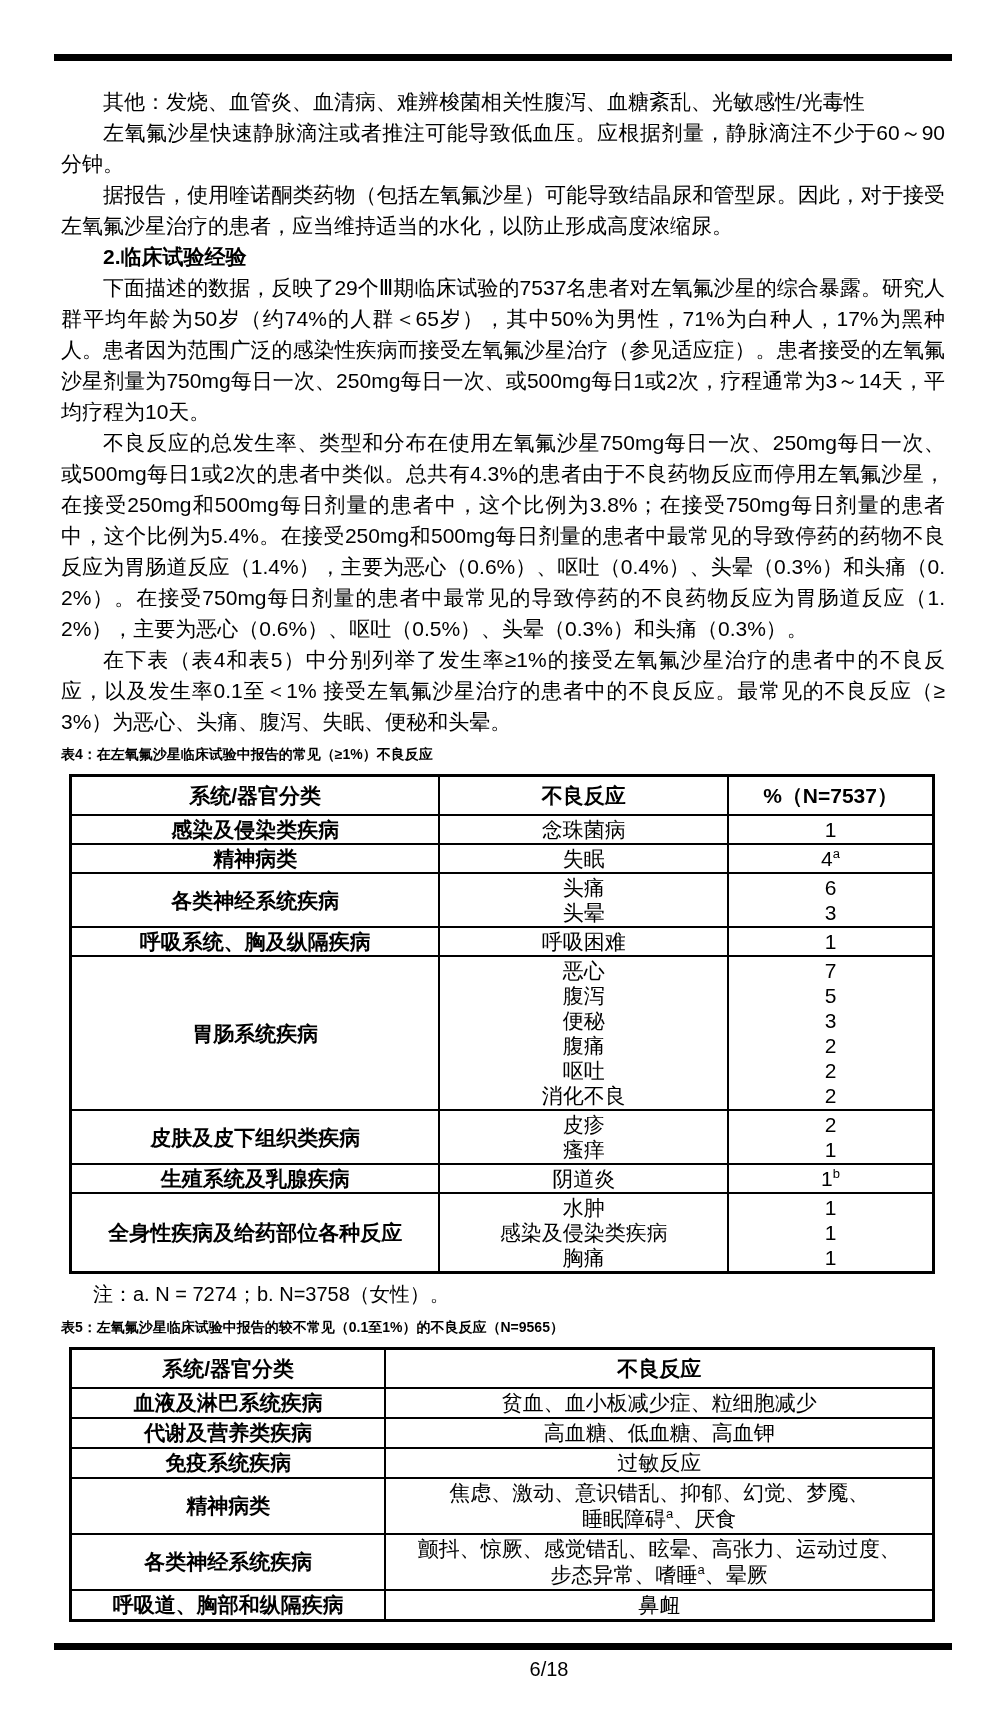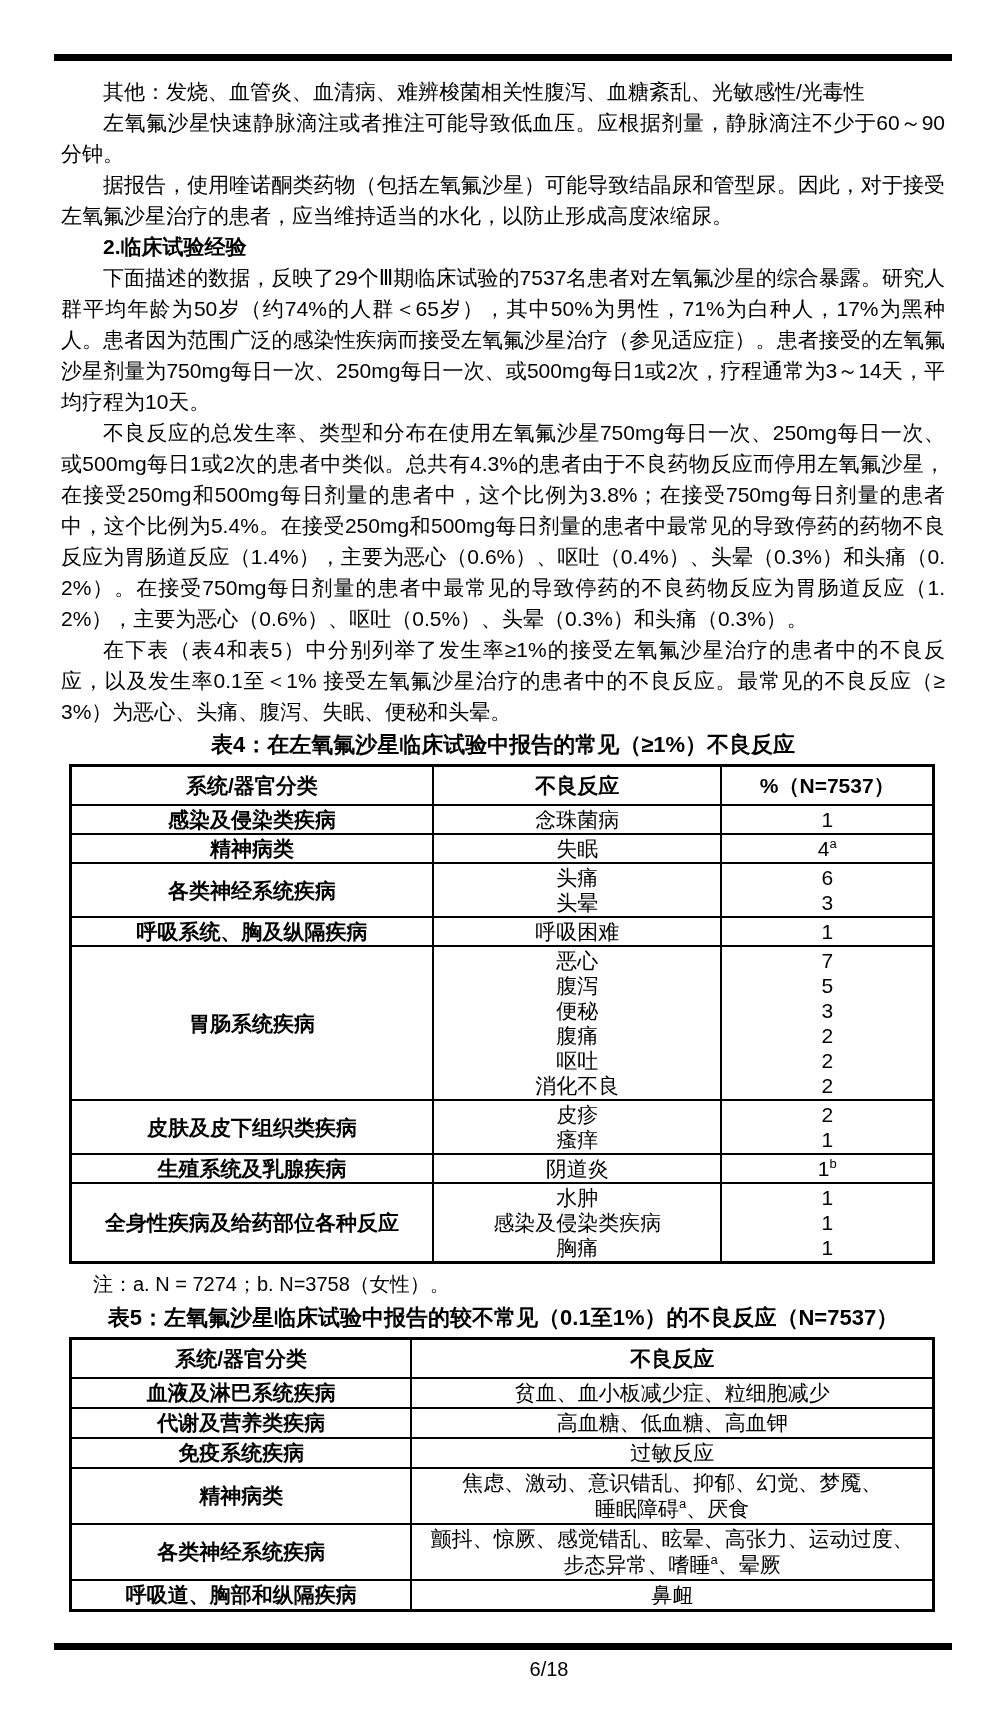--- a/index.html
+++ b/index.html
@@ -16,55 +16,54 @@
     position: absolute;
     left: 54px;
     width: 898px;
     height: 7px;
     background: #000000;
   }
   .rule-top { top: 54px; }
   .rule-bottom { top: 1643px; }
   .content {
     position: absolute;
-    top: 76px;
+    top: 86px;
     left: 61px;
     width: 884px;
     font-size: 21px;
     line-height: 31px;
   }
   .para {
     margin: 0;
     text-indent: 2em;
     text-align: justify;
     word-break: break-all;
   }
   .para.heading { font-weight: bold; text-align: left; }
   .table-title {
     font-weight: bold;
-    text-align: center;
-    font-size: 22px;
+    font-size: 14px;
     line-height: 31px;
     margin: 2px 0 4px 0;
   }
   table.tbl {
     width: 866px;
     margin: 0 0 0 8px;
     border-collapse: collapse;
     border: 3px solid #000000;
     table-layout: fixed;
   }
   .tbl th, .tbl td {
     border: 2px solid #000000;
     text-align: center;
     vertical-align: middle;
     padding: 1px 11px;
     font-size: 21px;
   }
-  .tbl th { font-weight: bold; height: 33px; padding: 2px 16px; }
+  .tbl th { font-weight: bold; height: 33px; padding: 2px 3px; }
   .tbl td { line-height: 25px; }
   .tbl5 td { line-height: 26px; }
   .col-cat { width: 43%; }
   .col-rx  { width: 33.5%; }
   .col-pct { width: 23.5%; }
   .col-cat5 { width: 35.5%; }
   td.cat { font-weight: bold; }
   .cell-line { line-height: inherit; }
   sup { font-size: 0.62em; line-height: 0; vertical-align: super; }
   .note {
@@ -197,21 +196,21 @@
             <td>
               <div class="cell-line">1</div>
               <div class="cell-line">1</div>
               <div class="cell-line">1</div>
             </td>
           </tr>
         </tbody>
     </table>
     <p class="note">注：a. N = 7274；b. N=3758（女性）。</p>
 
-    <div class="table-title">表5：左氧氟沙星临床试验中报告的较不常见（0.1至1%）的不良反应（N=7537）</div>
+    <div class="table-title">表5：左氧氟沙星临床试验中报告的较不常见（0.1至1%）的不良反应（N=9565）</div>
     <table class="tbl tbl5">
       <thead>
         <tr>
           <th class="col-cat5">系统/器官分类</th>
           <th>不良反应</th>
         </tr>
       </thead>
       <tbody id="table5-body">
           <tr>
             <td class="cat">血液及淋巴系统疾病</td>

